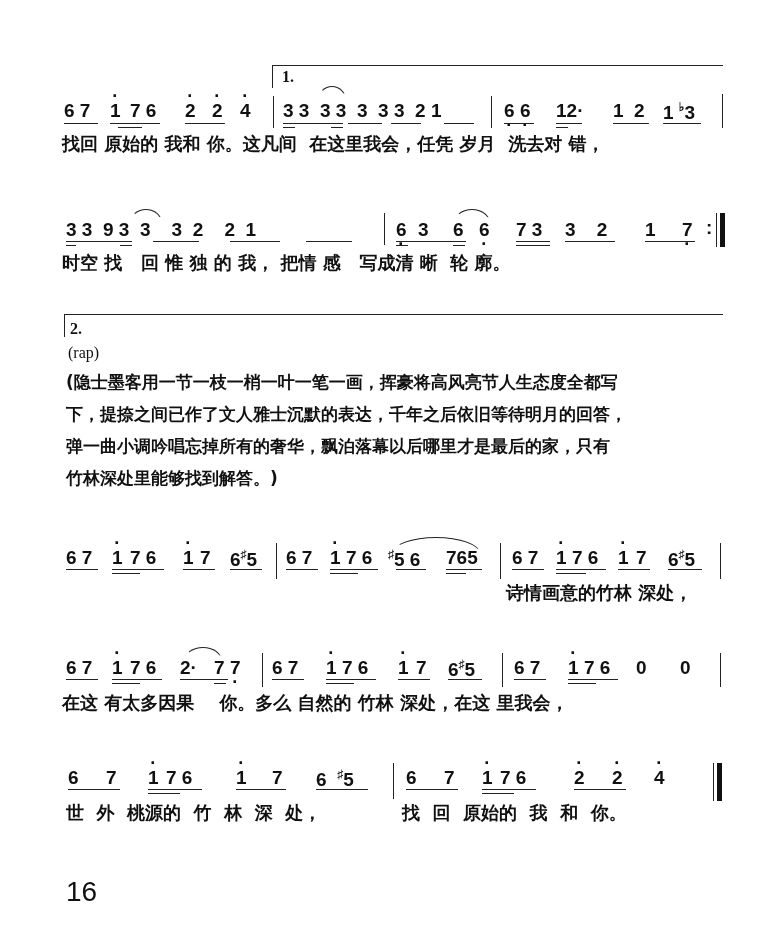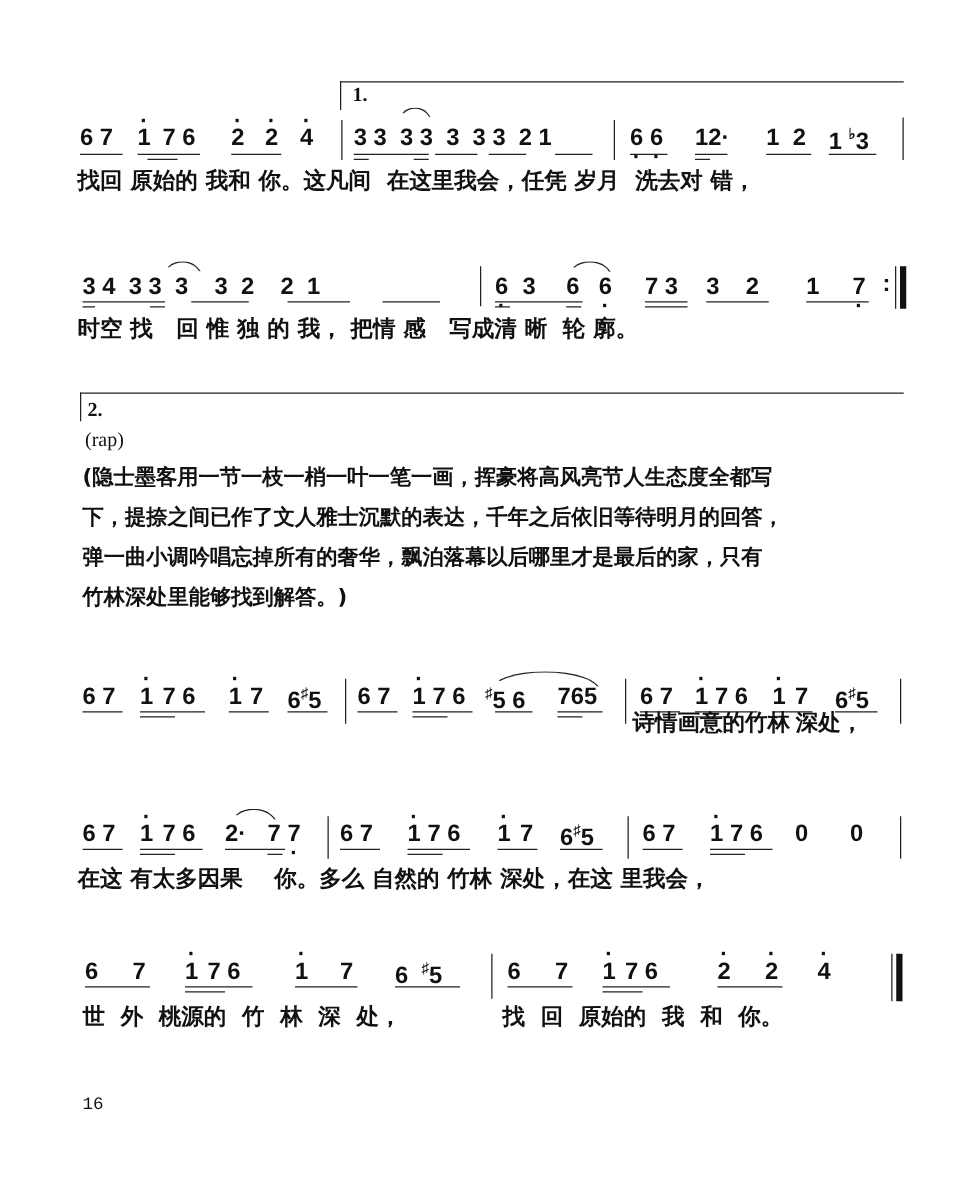--- a/index.html
+++ b/index.html
@@ -10,21 +10,21 @@
   .dot-above::before { content: "·"; position: absolute; left: 0; right: 0; top: -14px; font-size: 18px; text-align: center; }
   .dot-below::after { content: "·"; position: absolute; left: 0; right: 0; bottom: -14px; font-size: 18px; text-align: center; }
   .ul { position: absolute; height: 0; border-top: 1.5px solid #222; }
   .bar { position: absolute; width: 0; border-left: 1.6px solid #222; }
   .thick-bar { position: absolute; width: 5px; background: #111; }
   .slur { position: absolute; border: 1.5px solid #222; border-color: #222 transparent transparent transparent; border-radius: 50% 50% 0 0 / 100% 100% 0 0; }
   .bracket { position: absolute; border-top: 1.5px solid #222; border-left: 1.5px solid #222; }
   .ending-label { position: absolute; font-family: "Liberation Serif", serif; font-weight: bold; font-size: 16px; }
   .rap { position: absolute; font-family: "DejaVu Sans", sans-serif; font-weight: bold; font-size: 17px; line-height: 32px; }
   .rap-tag { position: absolute; font-family: "Liberation Sans", sans-serif; font-size: 16px; }
-  .page-num { position: absolute; font-family: Liberation Mono, monospace; font-size: 14px; }
+  .page-num { position: absolute; font-family: Liberation Sans, sans-serif; font-size: 28px; }
   .acc { font-size: 12px; vertical-align: 8px; }
 </style>
 </head>
 <body>
 
 <div class="row" style="top:60px; height:110px;">
   <div class="bracket" style="left:272px; top:5px; width:450px; height:22px;"></div>
   <div class="ending-label" style="left:282px; top:8px;">1.</div>
 
   <div>
@@ -67,21 +67,21 @@
     <div class="ul" style="left:613px; top:63px; width:36px;"></div>
     <div class="ul" style="left:663px; top:63px; width:38px;"></div>
   </div>
 
   <div class="bar" style="left:722px; top:34px; height:34px;"></div>
 
   <div class="lyrics" style="left:62px; top:72px;">找回 原始的 我和 你。这凡间  在这里我会，任凭 岁月  洗去对 错，</div>
 </div>
 
 <div class="row" style="top:205px; height:80px;">
-  <span class="notes" style="left:66px; top:14px;">3 4  3 3  3    3  2    2  1</span>
+  <span class="notes" style="left:66px; top:14px;">3 3  9 3  3    3  2    2  1</span>
   <div class="slur" style="left:130px; top:4px; width:30px; height:12px;"></div>
   <div class="ul" style="left:66px; top:36px; width:66px;"></div>
   <div class="ul" style="left:66px; top:40px; width:10px;"></div>
   <div class="ul" style="left:120px; top:40px; width:12px;"></div>
   <div class="ul" style="left:153px; top:36px; width:46px;"></div>
   <div class="ul" style="left:230px; top:36px; width:50px;"></div>
   <div class="ul" style="left:306px; top:36px; width:46px;"></div>
 
   <div class="bar" style="left:384px; top:8px; height:32px;"></div>
 
@@ -155,21 +155,21 @@
   <span class="notes" style="left:636px; top:12px;">7</span>
   <span class="notes" style="left:668px; top:12px;">6<span class="acc">♯</span>5</span>
   <div class="ul" style="left:512px; top:34px; width:32px;"></div>
   <div class="ul" style="left:556px; top:34px; width:50px;"></div>
   <div class="ul" style="left:556px; top:38px; width:30px;"></div>
   <div class="ul" style="left:618px; top:34px; width:32px;"></div>
   <div class="ul" style="left:668px; top:34px; width:34px;"></div>
 
   <div class="bar" style="left:720px; top:8px; height:36px;"></div>
 
-  <div class="lyrics" style="left:506px; top:31px;font-family:Liberation Serif, serif;">诗情画意的竹林 深处，</div>
+  <div class="lyrics" style="left:506px; top:46px;">诗情画意的竹林 深处，</div>
 </div>
 
 <div class="row" style="top:645px; height:80px;">
   <span class="notes" style="left:66px; top:12px;">6 7</span>
   <span class="notes dot-above" style="left:112px; top:12px;">1</span>
   <span class="notes" style="left:130px; top:12px;">7 6</span>
   <span class="notes" style="left:180px; top:12px;">2·</span>
   <span class="notes" style="left:214px; top:12px;">7</span>
   <span class="notes dot-below" style="left:230px; top:12px;">7</span>
   <div class="slur" style="left:184px; top:2px; width:36px; height:12px;"></div>

